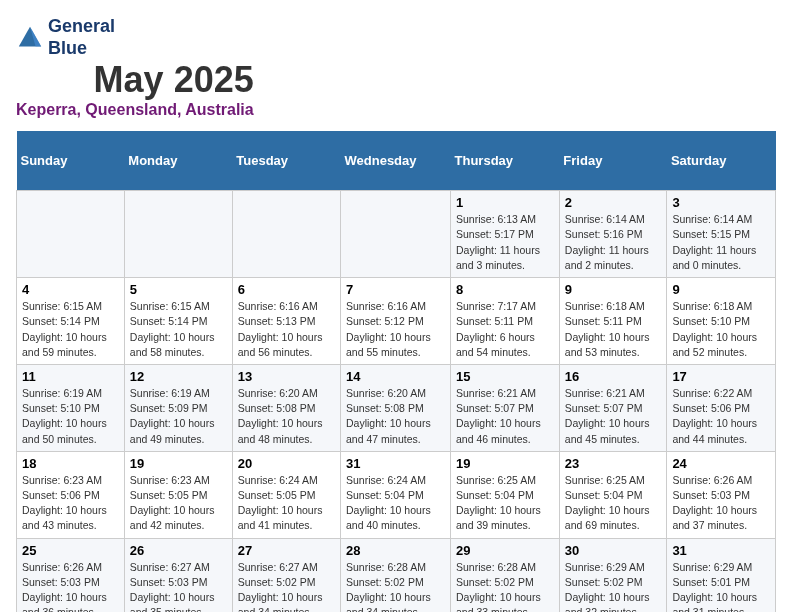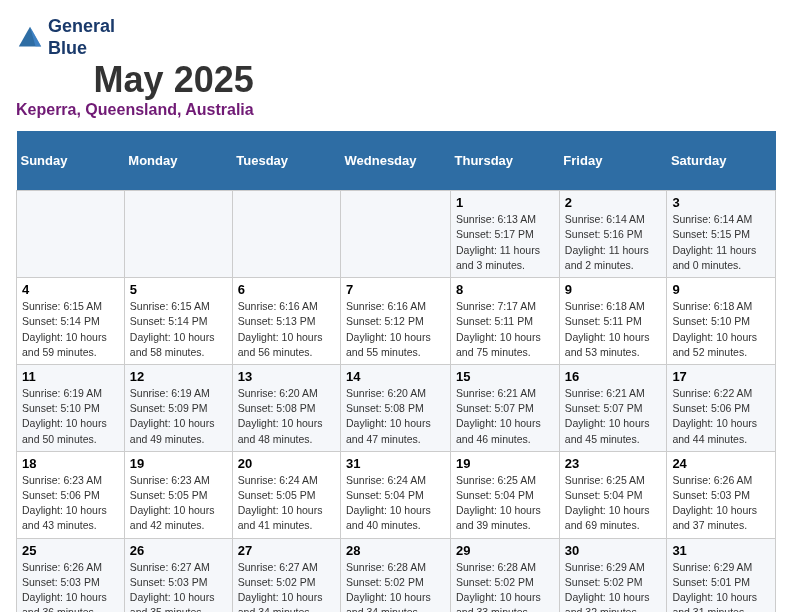--- a/index.html
+++ b/index.html
@@ -180,21 +180,21 @@
             <span>Sunrise: 6:16 AM</span><br>
             <span>Sunset: 5:12 PM</span><br>
             <span>Daylight: 10 hours and 55 minutes.</span>
           </div>
         </td>
         <td>
           <span class="day-num">8</span>
           <div class="day-info">
             <span>Sunrise: 7:17 AM</span><br>
             <span>Sunset: 5:11 PM</span><br>
-            <span>Daylight: 10 hours and 75 minutes.</span>
+            <span>Daylight: 6 hours and 54 minutes.</span>
           </div>
         </td>
         <td>
           <span class="day-num">9</span>
           <div class="day-info">
             <span>Sunrise: 6:18 AM</span><br>
             <span>Sunset: 5:11 PM</span><br>
             <span>Daylight: 10 hours and 53 minutes.</span>
           </div>
         </td>

